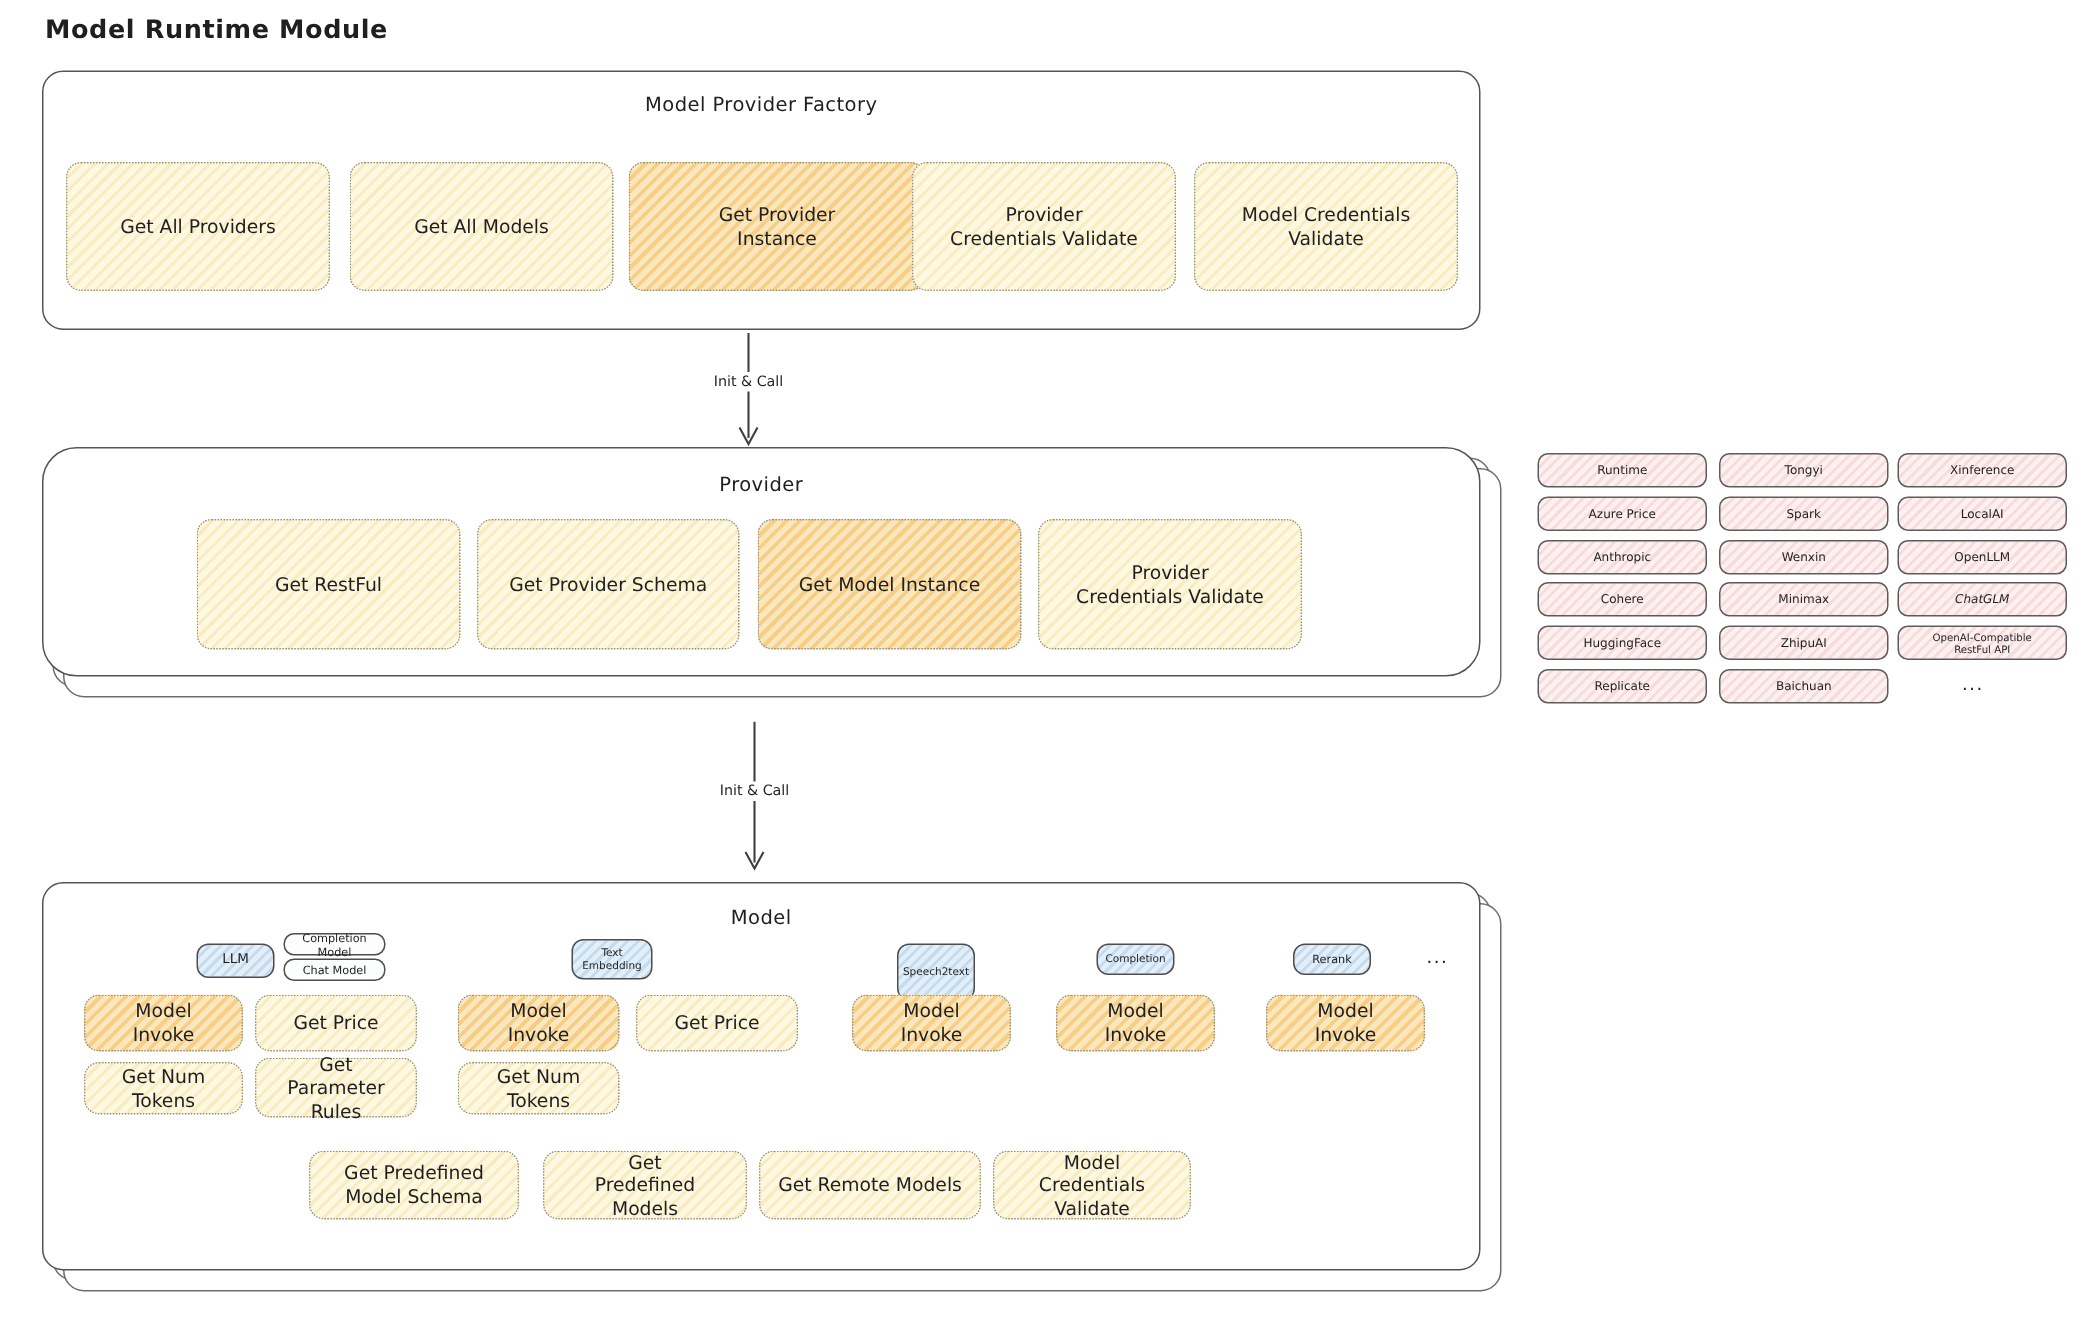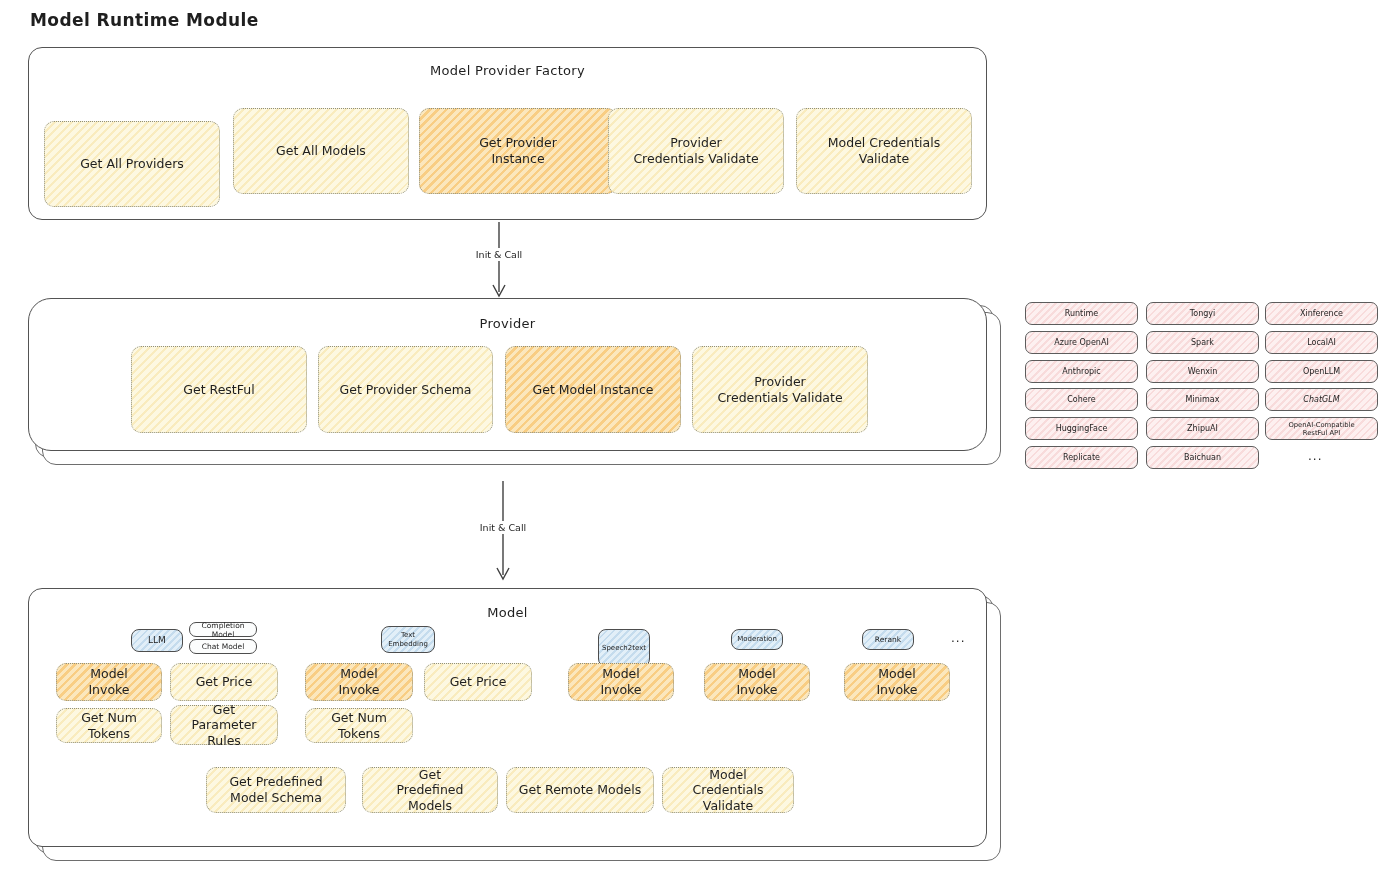--- a/index.html
+++ b/index.html
@@ -50,21 +50,21 @@
 </style>
 </head>
 <body>
 
 <div class="canvas">
 
   <div class="diagram-title">Model Runtime Module</div>
 
   <div class="container" style="left:28px;top:47px;width:957px;height:171px;">
     <div class="section-label" style="top:15px;">Model Provider Factory</div>
-    <div class="fn" style="left:15px;top:60px;width:176px;height:86px;margin-top:13px;">Get All Providers</div>
+    <div class="fn" style="left:15px;top:60px;width:176px;height:86px;">Get All Providers</div>
     <div class="fn" style="left:204px;top:60px;width:176px;height:86px;">Get All Models</div>
     <div class="fn hl" style="left:390px;top:60px;width:198px;height:86px;padding:2px 36px;">Get Provider Instance</div>
     <div class="fn" style="left:579px;top:60px;width:176px;height:86px;padding:2px 24px;">Provider Credentials Validate</div>
     <div class="fn" style="left:767px;top:60px;width:176px;height:86px;padding:2px 24px;">Model Credentials Validate</div>
   </div>
 
   <div class="arrow" style="left:469px;top:222px;width:60px;height:76px;">
     <svg width="60" height="76" viewBox="0 0 60 76">
       <line x1="30" y1="0" x2="30" y2="70" stroke="#3f3f3f" stroke-width="1.4"></line>
       <path d="M24 63 L30 74 L36 63" fill="none" stroke="#3f3f3f" stroke-width="1.4"></path>
@@ -75,21 +75,21 @@
   <div class="container stacked" style="left:28px;top:298px;width:957px;height:151px;border-radius:23px;">
     <div class="section-label" style="top:17px;">Provider</div>
     <div class="fn" style="left:102px;top:47px;width:176px;height:87px;">Get RestFul</div>
     <div class="fn" style="left:289px;top:47px;width:175px;height:87px;">Get Provider Schema</div>
     <div class="fn hl" style="left:476px;top:47px;width:176px;height:87px;">Get Model Instance</div>
     <div class="fn" style="left:663px;top:47px;width:176px;height:87px;padding:2px 24px;">Provider Credentials Validate</div>
   </div>
 
   <div>
     <div class="chip" style="left:1025px;top:302px;width:113px;height:23px;">Runtime</div>
-    <div class="chip" style="left:1025px;top:331px;width:113px;height:23px;">Azure OpenAI</div>
+    <div class="chip" style="left:1025px;top:331px;width:113px;height:23px;">Azure Price</div>
     <div class="chip" style="left:1025px;top:360px;width:113px;height:23px;">Anthropic</div>
     <div class="chip" style="left:1025px;top:388px;width:113px;height:23px;">Cohere</div>
     <div class="chip" style="left:1025px;top:417px;width:113px;height:23px;">HuggingFace</div>
     <div class="chip" style="left:1025px;top:446px;width:113px;height:23px;">Replicate</div>
 
     <div class="chip" style="left:1146px;top:302px;width:113px;height:23px;">Tongyi</div>
     <div class="chip" style="left:1146px;top:331px;width:113px;height:23px;">Spark</div>
     <div class="chip" style="left:1146px;top:360px;width:113px;height:23px;">Wenxin</div>
     <div class="chip" style="left:1146px;top:388px;width:113px;height:23px;">Minimax</div>
     <div class="chip" style="left:1146px;top:417px;width:113px;height:23px;">ZhipuAI</div>
@@ -112,21 +112,21 @@
   </div>
 
   <div class="container stacked" style="left:28px;top:588px;width:957px;height:257px;">
     <div class="section-label" style="top:16px;">Model</div>
 
     <div class="badge-blue" style="left:102px;top:40px;width:52px;height:23px;font-size:9px;">LLM</div>
     <div class="badge-white" style="left:160px;top:33px;width:68px;height:15px;">Completion Model</div>
     <div class="badge-white" style="left:160px;top:50px;width:68px;height:15px;">Chat Model</div>
     <div class="badge-blue" style="left:352px;top:37px;width:54px;height:27px;font-size:7px;padding:0 8px;">Text Embedding</div>
     <div class="badge-blue" style="left:569px;top:40px;width:52px;height:38px;font-size:7px;">Speech2text</div>
-    <div class="badge-blue" style="left:702px;top:40px;width:52px;height:21px;font-size:7px;">Moderation</div>
+    <div class="badge-blue" style="left:702px;top:40px;width:52px;height:21px;font-size:7px;">Completion</div>
     <div class="badge-blue" style="left:833px;top:40px;width:52px;height:21px;font-size:7.5px;">Rerank</div>
     <div class="ellipsis" style="left:922px;top:42px;">...</div>
 
     <div class="fn hl" style="left:27px;top:74px;width:106px;height:38px;">Model Invoke</div>
     <div class="fn" style="left:141px;top:74px;width:108px;height:38px;">Get Price</div>
     <div class="fn hl" style="left:276px;top:74px;width:108px;height:38px;">Model Invoke</div>
     <div class="fn" style="left:395px;top:74px;width:108px;height:38px;">Get Price</div>
     <div class="fn hl" style="left:539px;top:74px;width:106px;height:38px;">Model Invoke</div>
     <div class="fn hl" style="left:675px;top:74px;width:106px;height:38px;">Model Invoke</div>
     <div class="fn hl" style="left:815px;top:74px;width:106px;height:38px;">Model Invoke</div>

